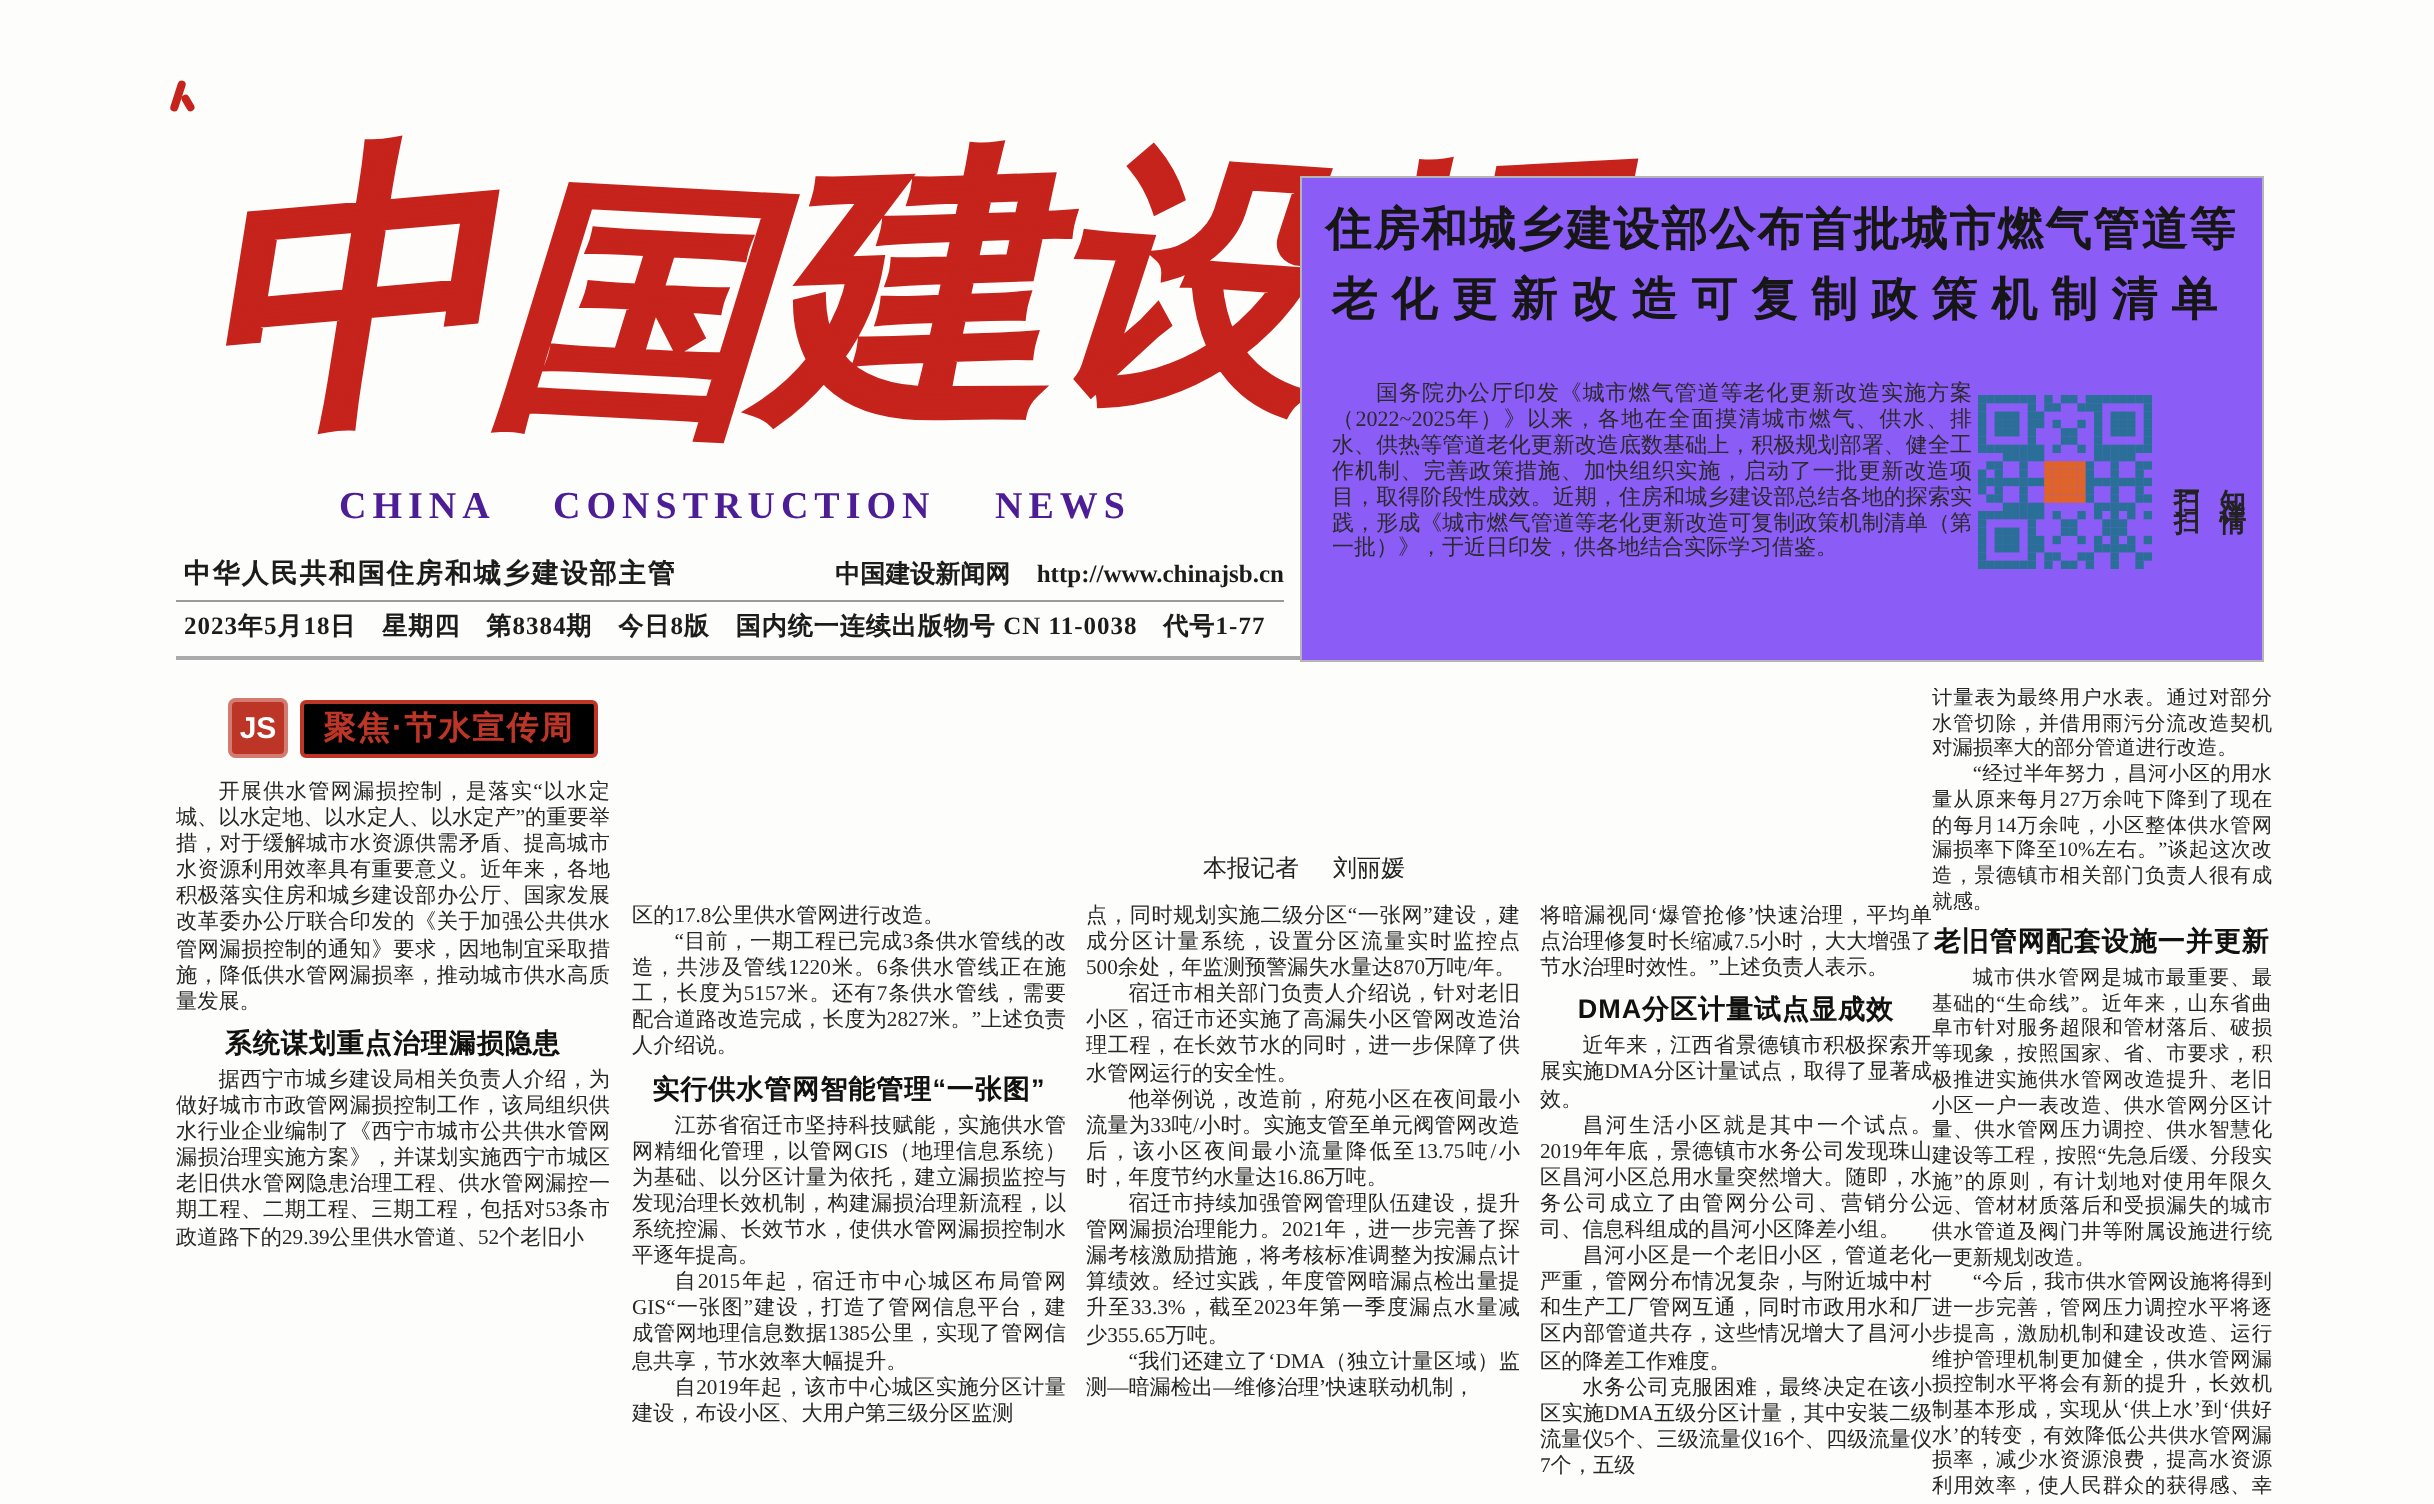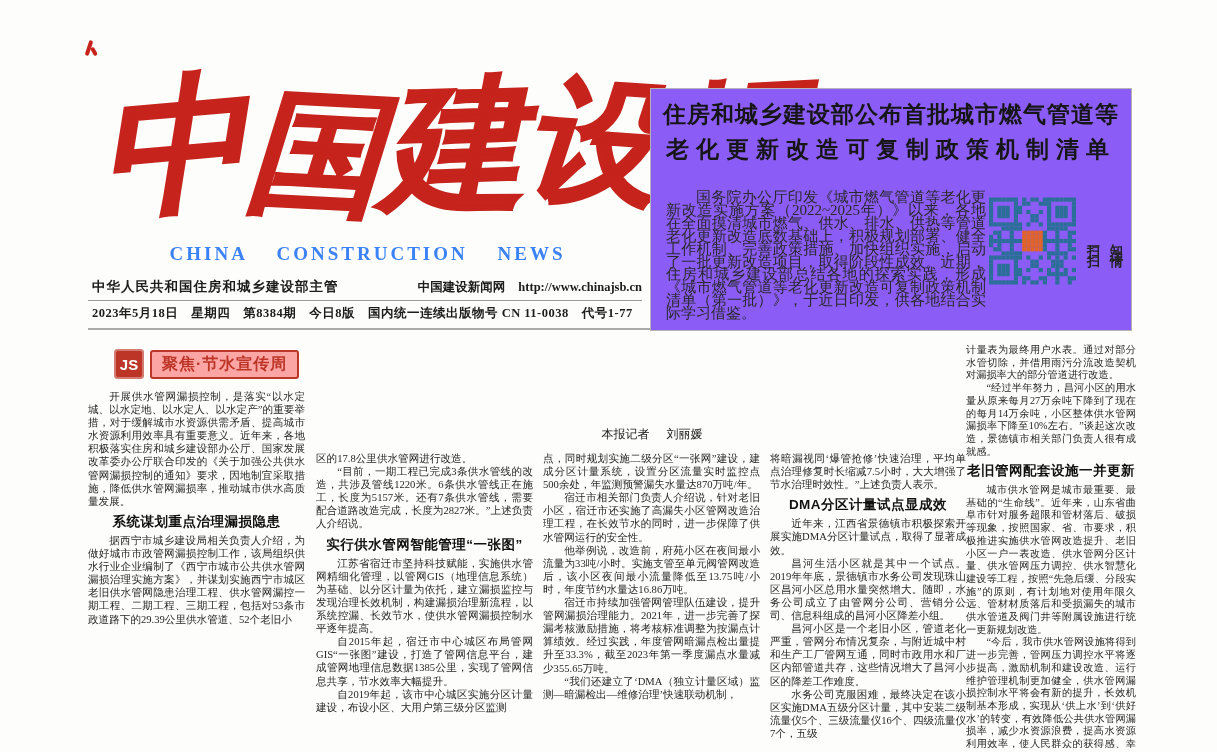--- a/index.html
+++ b/index.html
@@ -25,49 +25,49 @@
   .brush span{color:var(--masthead-red);font-weight:900;font-style:italic;line-height:1;
               -webkit-text-stroke:2px currentColor;}
   .brush span:nth-child(1){font-size:148px;transform:rotate(-5deg);}
   .brush span:nth-child(2){font-size:134px;transform:rotate(3deg) translateY(8px);}
   .brush span:nth-child(3){font-size:144px;transform:rotate(-2deg);}
   .brush span:nth-child(4){font-size:136px;transform:rotate(4deg) translateY(-4px);}
   .brush span:nth-child(5){font-size:146px;transform:rotate(-3deg) translateY(4px);}
 
   .en-title{position:absolute;left:95px;top:243px;width:545px;text-align:center;
             font-family:"Liberation Serif","DejaVu Serif",serif;font-weight:700;font-size:19px;
-            letter-spacing:3px;word-spacing:22px;color:#3b82f6;}
+            letter-spacing:3px;word-spacing:22px;color:#4c1d95;}
 
   .pub-row{position:absolute;left:92px;top:278px;width:550px;display:flex;justify-content:space-between;align-items:baseline;}
   .pub-supervisor{font-size:13.5px;font-weight:700;letter-spacing:1px;}
   .pub-site{font-size:12.5px;font-weight:700;}
   .pub-site .url{margin-left:10px;font-family:"Liberation Serif","DejaVu Serif",serif;}
 
   .rule-1{position:absolute;left:88px;top:300px;width:554px;border-top:1px solid var(--rule-gray);}
   .dateline{position:absolute;left:92px;top:305px;width:550px;font-size:12.5px;font-weight:700;letter-spacing:.5px;white-space:nowrap;}
   .rule-2{position:absolute;left:88px;top:328px;width:1044px;border-top:2px solid #aaa;}
 
   
   .tr-box{position:absolute;left:650px;top:88px;width:482px;height:243px;border:1px solid #b5b5b5;background:#8b5cf6;}
   .tr-h1,.tr-h2{text-align:center;font-weight:700;color:#161616;line-height:35px;}
   .tr-h1{margin-top:8px;font-size:23px;letter-spacing:1px;}
   .tr-h2{font-size:23px;letter-spacing:7px;}
-  .tr-body{position:absolute;left:15px;top:102px;width:320px;font-size:15px;line-height:12.9px;
+  .tr-body{position:absolute;left:15px;top:102px;width:320px;font-size:11px;line-height:12.9px;
            text-align:justify;text-indent:2em;color:#2a2a2a;}
   .qr-wrap{position:absolute;left:338px;top:108px;width:136px;display:flex;align-items:center;}
   .qr-captions{display:flex;margin-left:8px;gap:5px;}
   .vtext{writing-mode:vertical-rl;font-size:13px;font-weight:700;letter-spacing:5px;color:#222;}
 
   
   .badge{position:absolute;left:90px;top:349px;display:flex;align-items:center;gap:6px;
          font-family:"Liberation Sans","DejaVu Sans",sans-serif;margin-left:24px;}
   .badge-logo{width:30px;height:30px;background:var(--badge-red);color:#fff;border-radius:4px;
               display:flex;align-items:center;justify-content:center;font-size:15px;font-weight:700;
               box-shadow:inset 0 0 0 2px rgba(255,255,255,.35);}
-  .badge-label{border:2px solid var(--badge-red);background:#fca5a5;color:var(--badge-red);
+  .badge-label{border:2px solid var(--badge-red);background:#000000;color:var(--badge-red);
                font-size:16px;font-weight:700;padding:2px 10px;border-radius:3px;letter-spacing:1px;}
 
   
   .main-headline{position:absolute;left:318px;top:364px;width:668px;text-align:center;
                  font-size:38px;font-weight:700;letter-spacing:2px;color:#101010;white-space:nowrap;}
   .byline{position:absolute;left:318px;top:426px;width:668px;text-align:center;font-size:12px;color:#222;}
   .byline .name{margin-left:14px;}
 
   .col{position:absolute;font-size:10.6px;line-height:13.1px;text-align:justify;color:#262626;overflow:hidden;}
   .col p{margin:0;}

